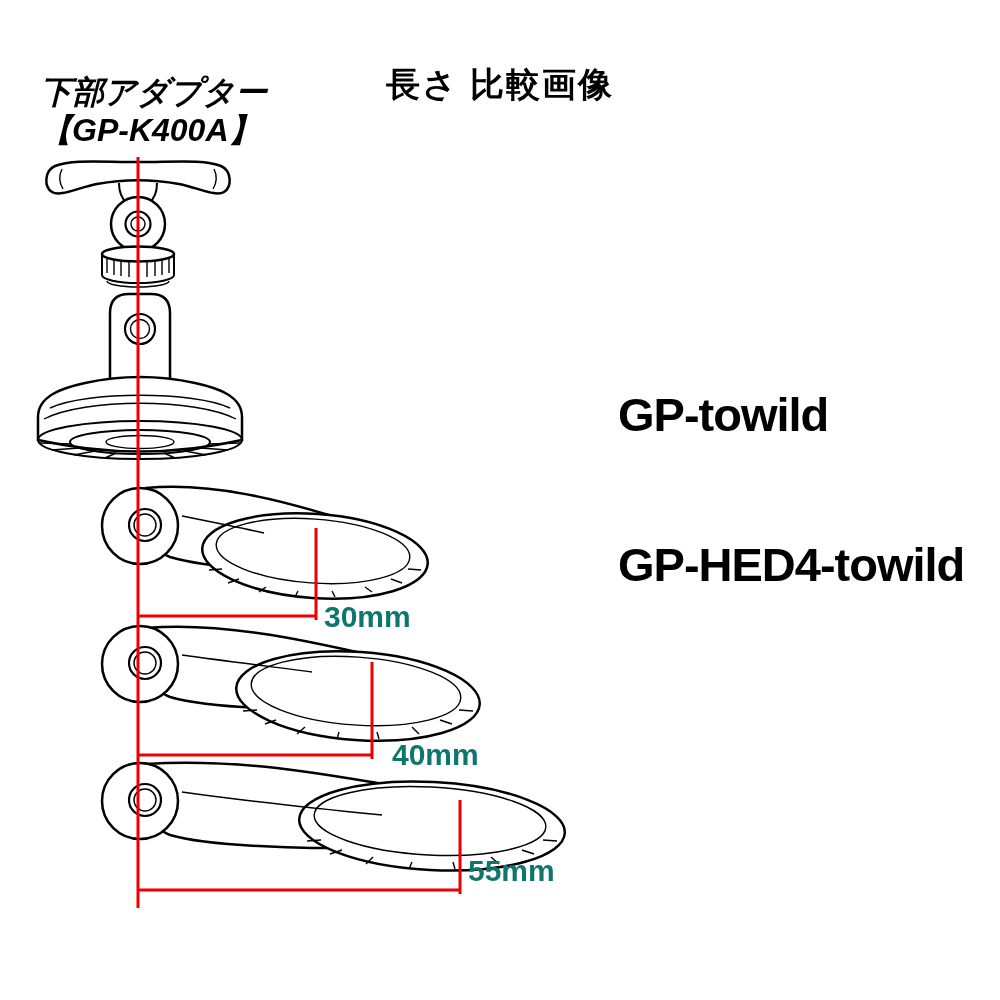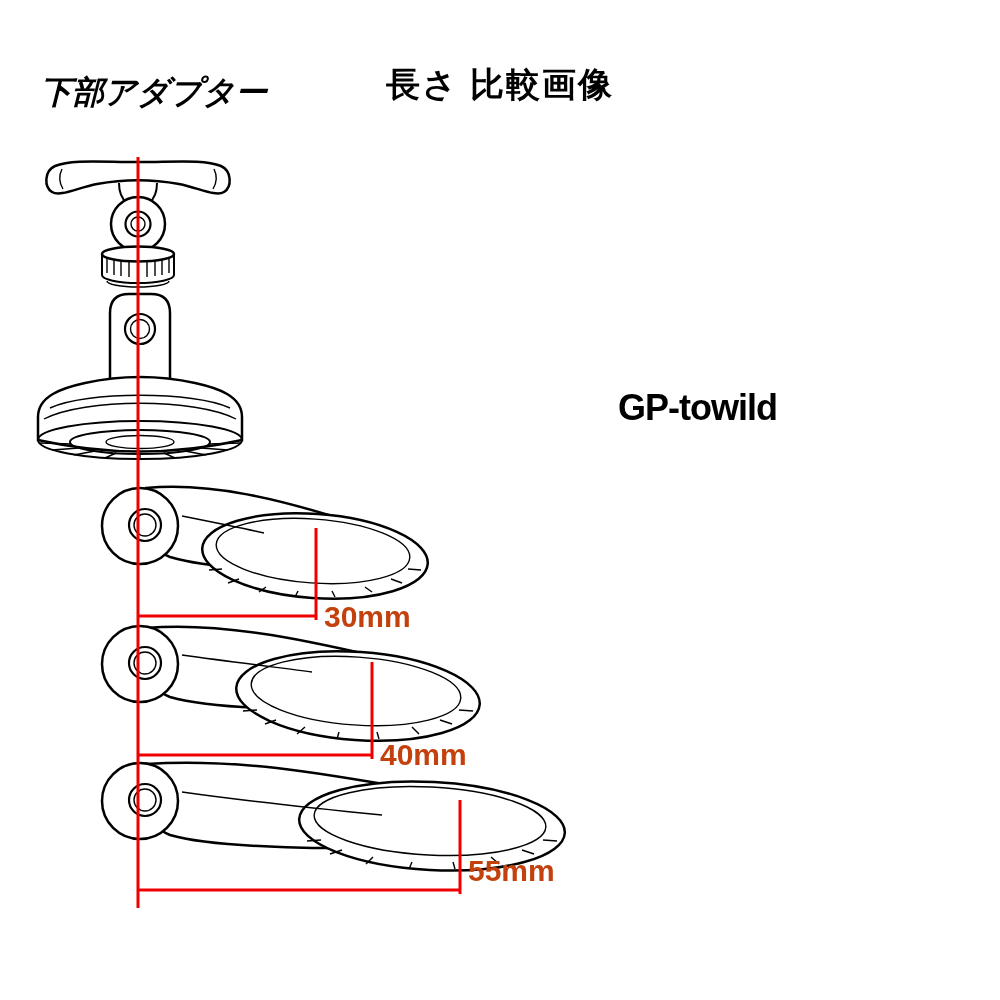--- a/index.html
+++ b/index.html
@@ -2,22 +2,22 @@
 <html><head>
 <meta charset="utf-8">
 <style>
   * { margin:0; padding:0; box-sizing:border-box; }
   html,body { width:1000px; height:1000px; background:#ffffff; }
   body { font-family:"Liberation Sans", sans-serif; color:#000; }
   .canvas { position:relative; width:1000px; height:1000px; background:#fff; overflow:hidden; }
   .abs { position:absolute; }
   .title { left:0; right:0; top:26px; text-align:center; font-size:34px; font-weight:700; letter-spacing:2px;margin-top:36px; }
   .adapter-label { left:40px; top:74px; font-size:32px; font-weight:700; line-height:1.18;font-style:italic; }
-  .product-label { left:618px; font-size:36px; font-weight:700; letter-spacing:-1px; white-space:nowrap; }
-  .dim-label { font-size:30px; font-weight:700; color:#c2410c; white-space:nowrap; }
+  .product-label { left:618px; font-size:47px; font-weight:700; letter-spacing:-1px; white-space:nowrap; }
+  .dim-label { font-size:30px; font-weight:700; color:#0f766e; white-space:nowrap; }
   svg { left:0; top:0; }
   .outline { fill:#ffffff; stroke:#000000; stroke-width:2.5; }
   .line { fill:none; stroke:#000000; stroke-width:2; }
   .thin { fill:none; stroke:#000000; stroke-width:1.4; }
   .hole { fill:#ffffff; stroke:#000000; stroke-width:2.2; }
   .red line { stroke:#ee0000; stroke-width:3; fill:none; }
 </style>
 </head>
 <body>
 
@@ -149,21 +149,23 @@
         <line x1="460" y1="800" x2="460" y2="894"></line>
         <line x1="138" y1="890" x2="460" y2="890"></line>
       </g>
     </g>
   </svg>
 
   <div class="abs title">長さ 比較画像</div>
 
   <div class="abs adapter-label">
     <div>下部アダプター</div>
+    <div>【GP-K400A】</div>
   </div>
 
   <div class="abs product-label" style="top:387px">GP-towild</div>
+  <div class="abs product-label" style="top:537px">GP-HED4-towild</div>
 
   <div class="abs dim-label" style="left:324px;top:600px">30mm</div>
-  <div class="abs dim-label" style="left:380px;top:738px">40mm</div>
+  <div class="abs dim-label" style="left:392px;top:738px">40mm</div>
   <div class="abs dim-label" style="left:468px;top:854px">55mm</div>
 
 </div>
 
 </body></html>

